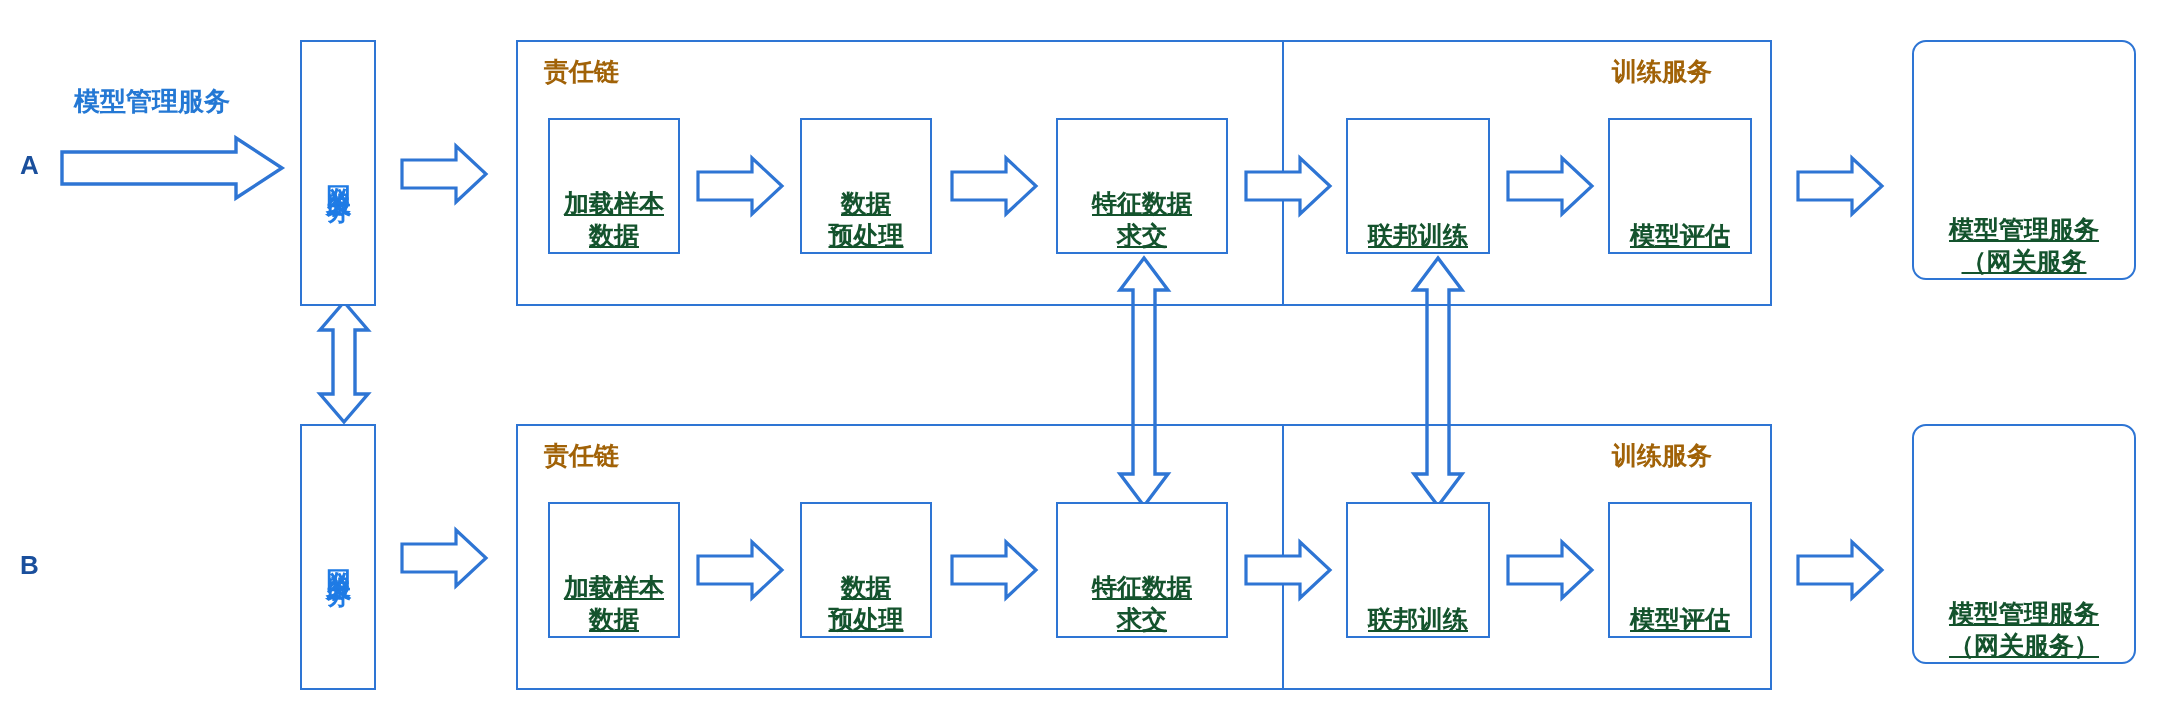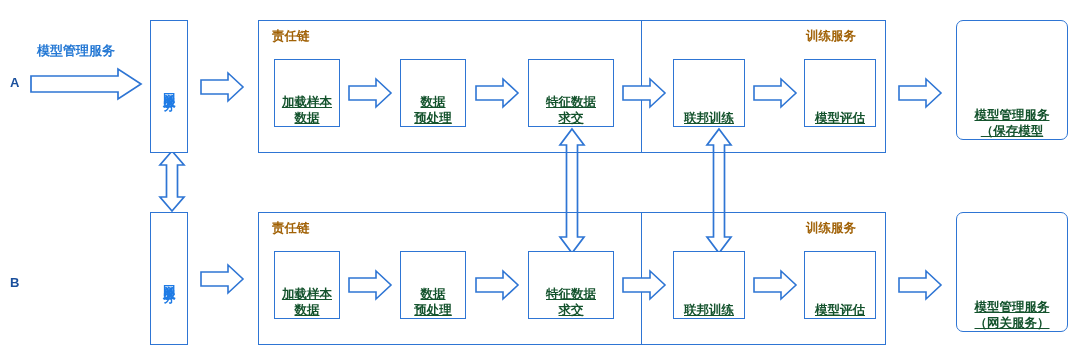--- a/index.html
+++ b/index.html
@@ -199,21 +199,21 @@
 
   <div class="abs arrow thin" style="left:898px;top:78px;width:44px;height:30px;">
     <svg width="44" height="30" viewBox="0 0 44 30">
       <path d="M1 8 L28 8 L28 1 L43 15 L28 29 L28 22 L1 22 Z"></path>
     </svg>
   </div>
 
   <div class="abs box rounded" style="left:956px;top:20px;width:112px;height:120px;">
     <div>
       <div>模型管理服务</div>
-      <div>（保存模型</div>
+      <div>（网关服务</div>
     </div>
   </div>
 
   <div class="abs party-label" style="left:10px;top:276px;">B</div>
 
   <div class="abs gateway" style="left:150px;top:212px;width:38px;height:133px;">
     <span class="vtext">网关服务</span>
   </div>
 
   <div class="abs arrow thin" style="left:200px;top:264px;width:44px;height:30px;">

